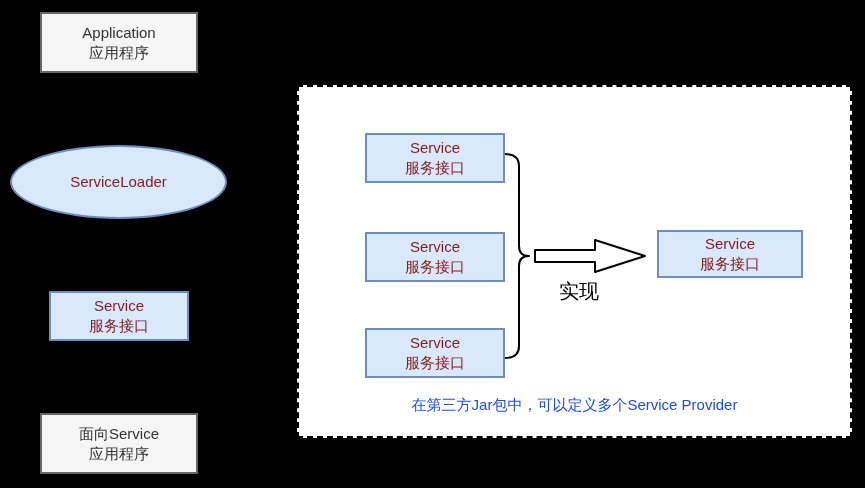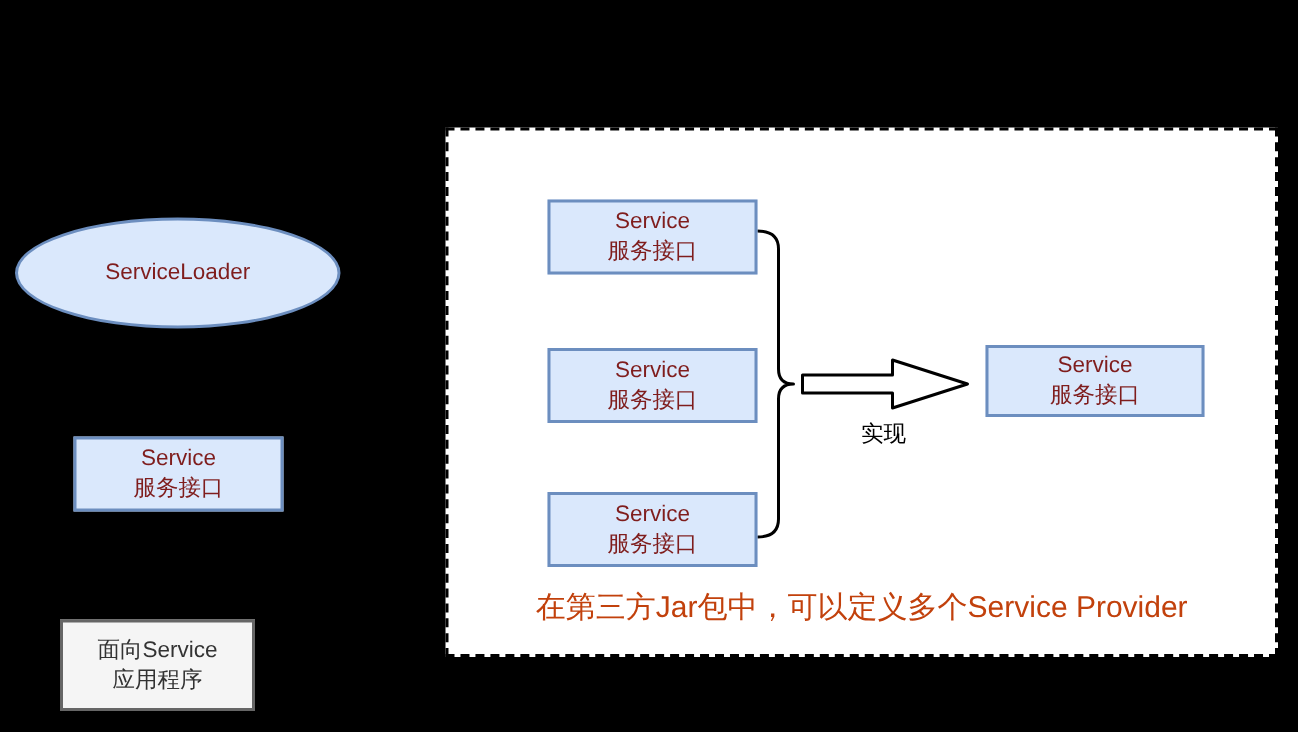--- a/index.html
+++ b/index.html
@@ -30,21 +30,21 @@
   .node.blue {
     background: var(--node-fill-blue, #dae8fc);
     border: 2px solid var(--node-border-blue, #6c8ebf);
     color: #7f1d1d;
   }
   .node.ellipse { border-radius: 50%; text-align: center; }
 
   .app-box      { left: 40px;  top: 12px;  width: 158px; height: 61px; }
   .loader-ell   { left: 10px;  top: 145px; width: 217px; height: 74px; }
   .svc-left     { left: 49px;  top: 291px; width: 140px; height: 50px; }
-  .prog-box     { left: 40px;  top: 413px; width: 130px; height: 61px; }
+  .prog-box     { left: 40px;  top: 413px; width: 158px; height: 61px; }
 
   .panel {
     position: absolute;
     left: 297px; top: 85px;
     width: 555px; height: 353px;
     background: var(--panel-bg, #ffffff);
     border: 2px dashed var(--panel-border, #000000);
   }
   .panel .provider-1 { left: 66px;  top: 46px;  width: 140px; height: 50px; }
   .panel .provider-2 { left: 66px;  top: 145px; width: 140px; height: 50px; }
@@ -53,41 +53,44 @@
 
   .panel svg.shapes {
     position: absolute;
     left: 0; top: 0;
     width: 551px; height: 349px;
   }
   .impl-label {
     position: absolute;
     left: 260px; top: 194px;
     width: 60px;
-    text-align: center;
+    text-align: left;
     color: #000;
-    font-size: 15px;
+    font-size: 20px;
     line-height: 20px;
-    font-family: Liberation Mono, monospace;
   }
   .caption {
     position: absolute;
     left: 0; top: 308px;
     width: 100%;
     text-align: center;
-    color: #c2410c;
-    font-size: 20px;
+    color: #1d4ed8;
+    font-size: 15px;
     line-height: 20px;
   }
 </style>
 </head>
 <body>
 
 <div class="stage">
 
+  <div class="node gray app-box">
+    <div>Application</div>
+    <div>应用程序</div>
+  </div>
 
   <div class="node blue ellipse loader-ell">
     <div>ServiceLoader</div>
   </div>
 
   <div class="node blue svc-left">
     <div>Service</div>
     <div>服务接口</div>
   </div>
 

